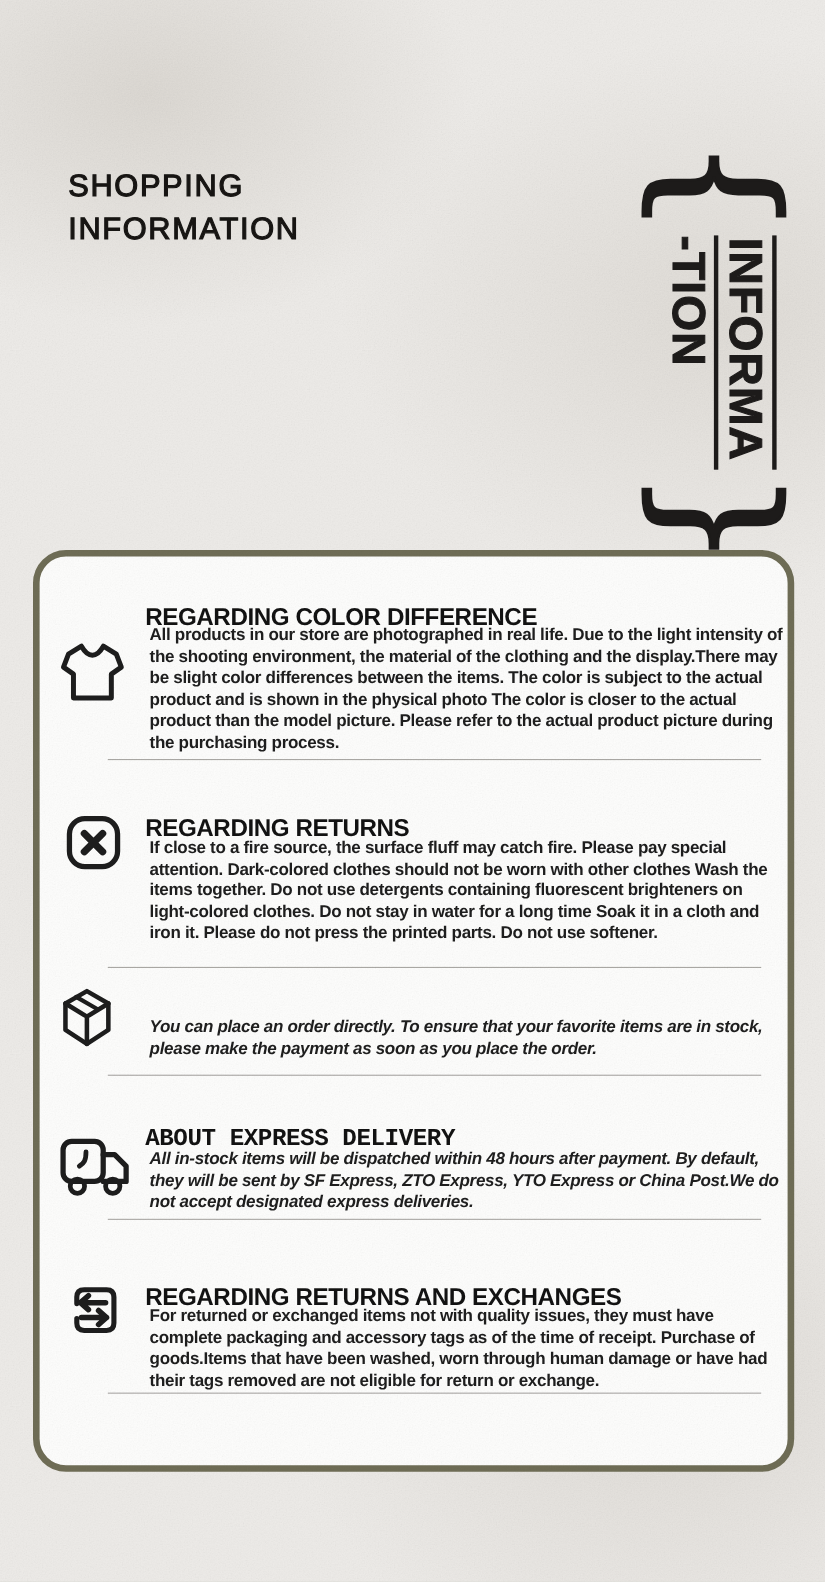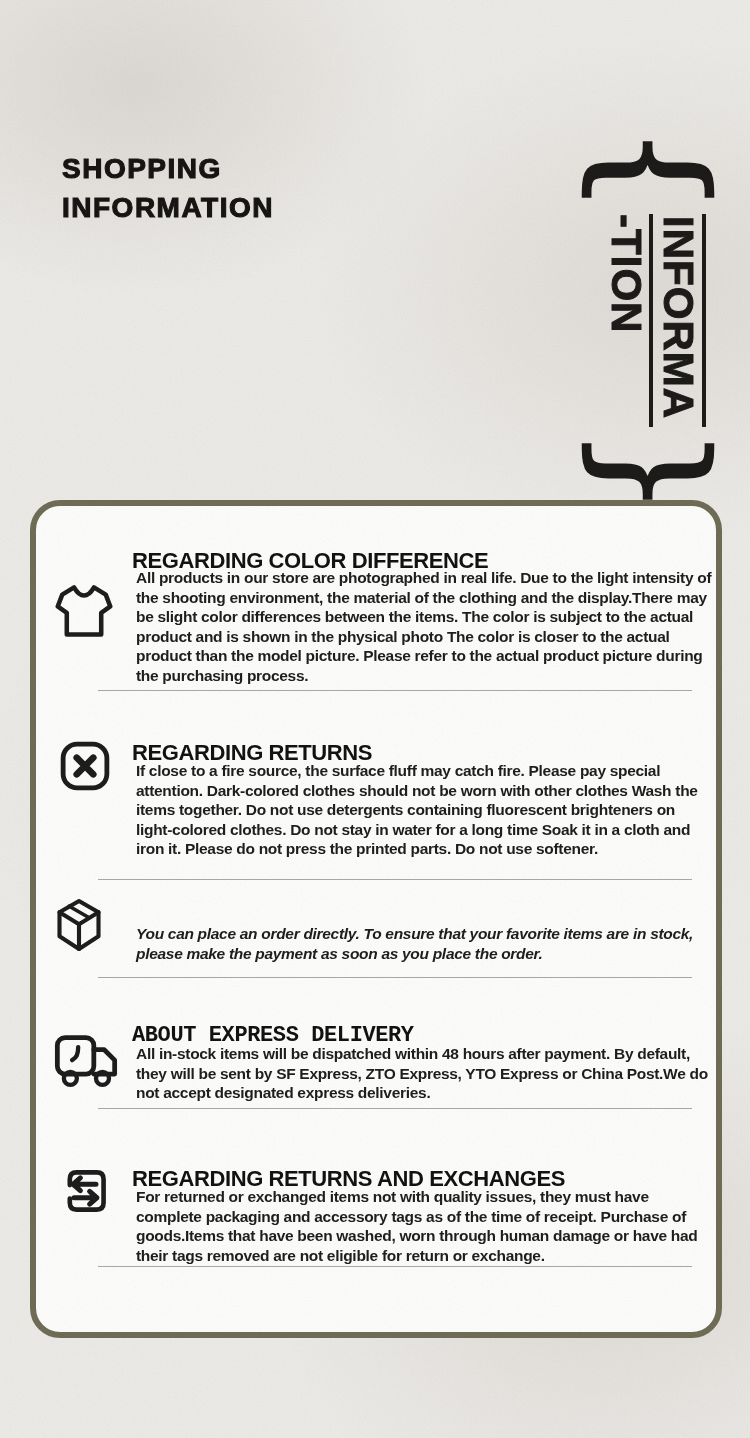--- a/index.html
+++ b/index.html
@@ -7,21 +7,21 @@
     font-family:"Liberation Sans",sans-serif;
     background:
       radial-gradient(420px 300px at 18% 6%, rgba(203,198,190,.50), rgba(203,198,190,0) 70%),
       radial-gradient(500px 360px at 88% 20%, rgba(206,201,193,.45), rgba(206,201,193,0) 70%),
       radial-gradient(560px 420px at 50% 55%, rgba(211,206,199,.40), rgba(211,206,199,0) 72%),
       radial-gradient(480px 380px at 80% 88%, rgba(206,201,194,.45), rgba(206,201,194,0) 70%),
       #edebe8;}
   .noise{position:absolute;inset:0;width:750px;height:1438px;opacity:.10;
     mix-blend-mode:multiply;pointer-events:none;z-index:6;}
   .page-title{position:absolute;left:62px;top:130px;z-index:2;
-    font-size:28px;font-weight:700;letter-spacing:1.5px;line-height:39px;
+    font-size:28px;font-weight:400;letter-spacing:1.5px;line-height:39px;
     color:#171513;-webkit-text-stroke:1.1px #171513;}
   
   .banner{position:absolute;left:475px;top:232px;width:360px;height:146px;z-index:2;
     transform:rotate(90deg);display:flex;align-items:center;justify-content:space-between;}
   .brace{font-family:"DejaVu Serif",serif;font-size:140px;line-height:.85;
     color:#1d1b1a;-webkit-text-stroke:2.5px #1d1b1a;}
   .banner-text{color:#1d1b1a;font-weight:900;font-size:42px;line-height:1.02;
     letter-spacing:1px;-webkit-text-stroke:1px #1d1b1a;text-align:left;}
   .banner-line1{border-top:4px solid #1d1b1a;border-bottom:4px solid #1d1b1a;
     padding:3px 8px 3px 2px;}
@@ -88,21 +88,21 @@
     <div class="icon" style="left:17px;top:525px;width:66px;height:60px;">
       <svg viewBox="0 0 76 68">
         <rect class="st" stroke-width="5.5" x="5" y="7" width="42" height="42" rx="9"></rect>
         <path class="st" stroke-width="5.5" d="M47 21 L59 21 L71 33 L71 49 L47 49"></path>
         <path class="st" stroke-width="5" d="M29 18 C29 27 27 30 22 33"></path>
         <circle class="st" stroke-width="5" fill="#fdfdfc" cx="20" cy="54" r="7.5"></circle>
         <circle class="st" stroke-width="5" fill="#fdfdfc" cx="57" cy="54" r="7.5"></circle>
         </svg>
     </div>
     <h2 class="sec-head" style="top:505px;font-family:Liberation Mono, monospace;">ABOUT EXPRESS DELIVERY</h2>
-    <p class="sec-body" style="top:538px;">All in-stock items will be dispatched within 48 hours after payment. By default, they will be sent by SF Express, ZTO Express, YTO Express or China Post.We do not accept designated express deliveries.</p>
+    <p class="sec-body" style="top:538px;font-style:italic;">All in-stock items will be dispatched within 48 hours after payment. By default, they will be sent by SF Express, ZTO Express, YTO Express or China Post.We do not accept designated express deliveries.</p>
     <div class="divider" style="top:602px;"></div>
 
     <div class="icon" style="left:22px;top:657px;width:54px;height:56px;">
       <svg viewBox="0 0 64 64">
         <path class="st" stroke-width="5.5" d="M14 25 V18 Q14 10 22 10 H46 Q54 10 54 18 V46 Q54 54 46 54 H22 Q14 54 14 46 V41"></path>
         <path class="st" stroke-width="6" d="M45 24 H18 M18 24 L26.5 16.5 M18 24 L26.5 31.5"></path>
         <path class="st" stroke-width="6" d="M19 40 H46 M46 40 L37.5 32.5 M46 40 L37.5 47.5"></path>
         </svg>
     </div>
     <h2 class="sec-head" style="top:648px;">REGARDING RETURNS AND EXCHANGES</h2>

